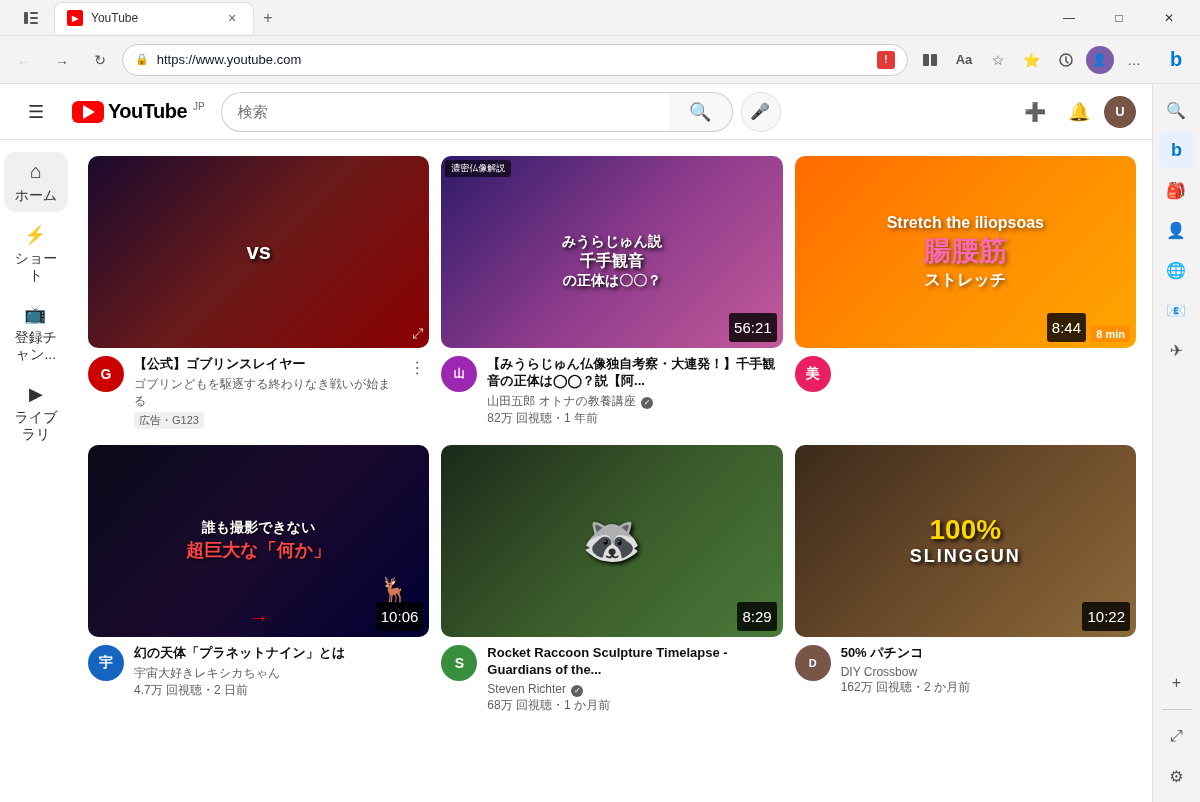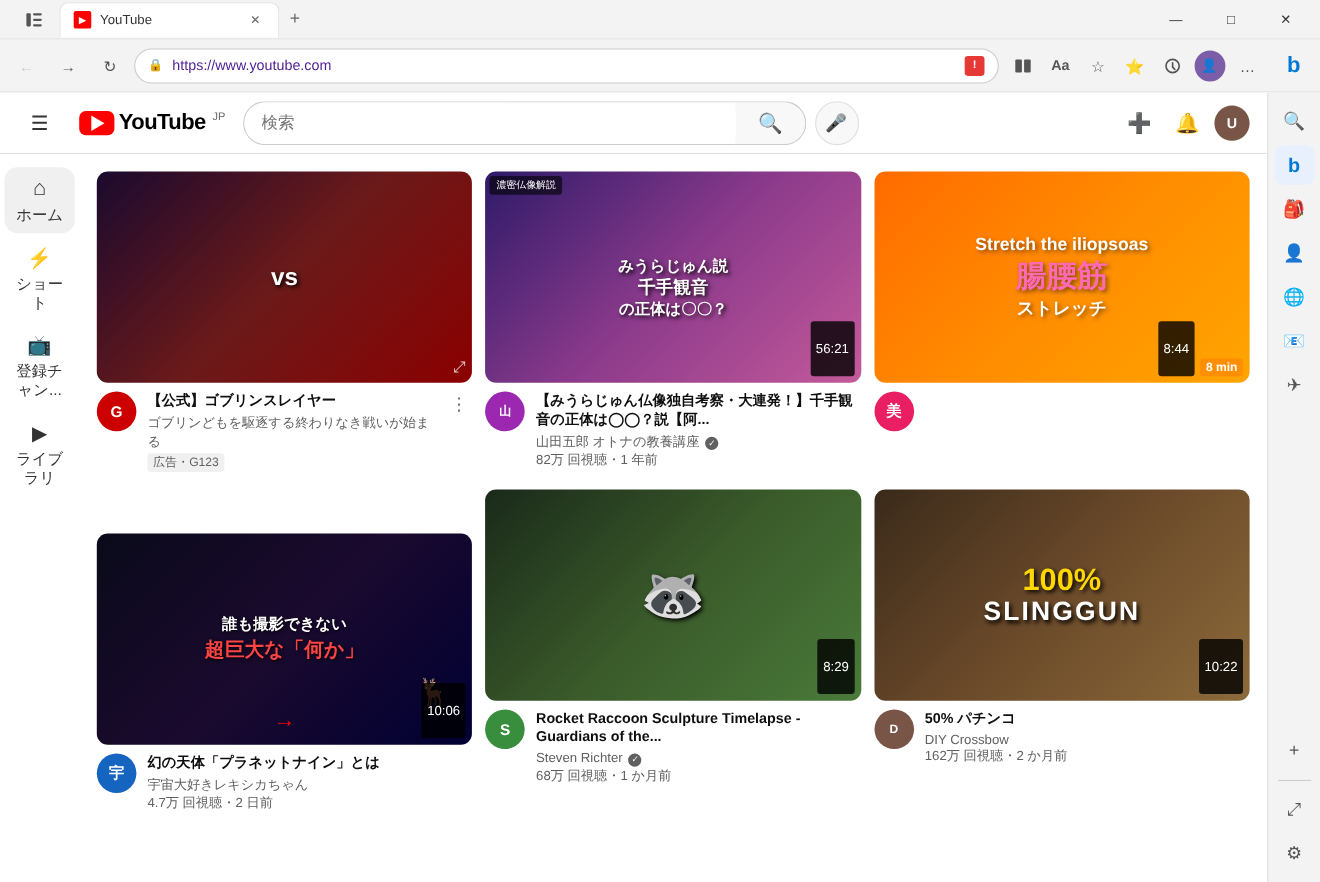--- a/index.html
+++ b/index.html
@@ -101,21 +101,21 @@
       border: 1px solid #ccc;
       border-radius: 16px;
       display: flex;
       align-items: center;
       padding: 0 12px;
       gap: 8px;
       font-size: 13px;
       color: #333;
     }
     .address-lock { color: #555; font-size: 11px; }
-    .address-text { flex: 1; color: #4c1d95; }
+    .address-text { flex: 1; color: #0f172a; }
     .address-security-badge {
       width: 18px; height: 18px;
       background: #e53935;
       border-radius: 50%;
       display: flex; align-items: center; justify-content: center;
       color: white; font-size: 10px;
     }
     .toolbar-icons {
       display: flex;
       align-items: center;
@@ -361,23 +361,23 @@
       position: relative;
       overflow: hidden;
       background: #333;
     }
     .video-duration {
       position: absolute;
       bottom: 6px;
       right: 6px;
       background: rgba(0,0,0,0.8);
       color: white;
-      font-size: 12px;
+      font-size: 15px;
       font-weight: 500;
-      padding: 18px 5px;
+      padding: 6px 5px;
       border-radius: 3px;
     }
     .video-ext-icon {
       position: absolute;
       bottom: 6px;
       right: 6px;
       color: rgba(255,255,255,0.8);
       font-size: 14px;
     }
     .video-meta {
@@ -443,21 +443,21 @@
       padding: 1px 5px;
       border-radius: 3px;
       display: inline-block;
       margin-top: 2px;
     }
 
     
     .thumb-1 { background: linear-gradient(135deg, #1a0a2e 0%, #6b1a1a 50%, #8b0000 100%); }
     .thumb-2 { background: linear-gradient(135deg, #2d1b69 0%, #8b3a8b 50%, #c45a9a 100%); }
     .thumb-3 { background: linear-gradient(135deg, #ff6b00 0%, #ff8c00 50%, #ffa500 100%); }
-    .thumb-4 { background: linear-gradient(135deg, #0a0a1a 0%, #1a0a2e 50%, #000033 100%); margin-top: 40px; }
+    .thumb-4 { background: linear-gradient(135deg, #0a0a1a 0%, #1a0a2e 50%, #000033 100%); }
     .thumb-5 { background: linear-gradient(135deg, #1a2a1a 0%, #3a5a2a 50%, #4a7a3a 100%); }
     .thumb-6 { background: linear-gradient(135deg, #3a2a1a 0%, #6b4a2a 50%, #8b6a3a 100%); }
 
     
     .thumb-overlay {
       position: absolute;
       top: 0; left: 0; right: 0; bottom: 0;
       display: flex;
       align-items: center;
       justify-content: center;
@@ -676,21 +676,21 @@
                 <div class="video-stats">68万 回視聴・1 か月前</div>
               </div>
             </div>
           </div>
 
           <div class="video-card">
             <div class="video-thumb thumb-6">
               <div class="thumb-overlay">
                 <div style="color:white; font-size:16px; font-weight:900; text-align:center; text-shadow:2px 2px 4px black;">
                   <div style="font-size:28px; color:#ffd700;">100%</div>
-                  <div style="font-size:24px; letter-spacing:2px;">SLINGGUN</div>
+                  <div style="font-size:18px; letter-spacing:2px;">SLINGGUN</div>
                 </div>
               </div>
               <div class="video-duration">10:22</div>
             </div>
             <div class="video-meta">
               <div class="channel-avatar" style="background:#795548; font-size:11px;">D</div>
               <div class="video-info">
                 <div class="video-title">50% パチンコ</div>
                 <div class="video-channel">DIY Crossbow</div>
                 <div class="video-stats">162万 回視聴・2 か月前</div>

